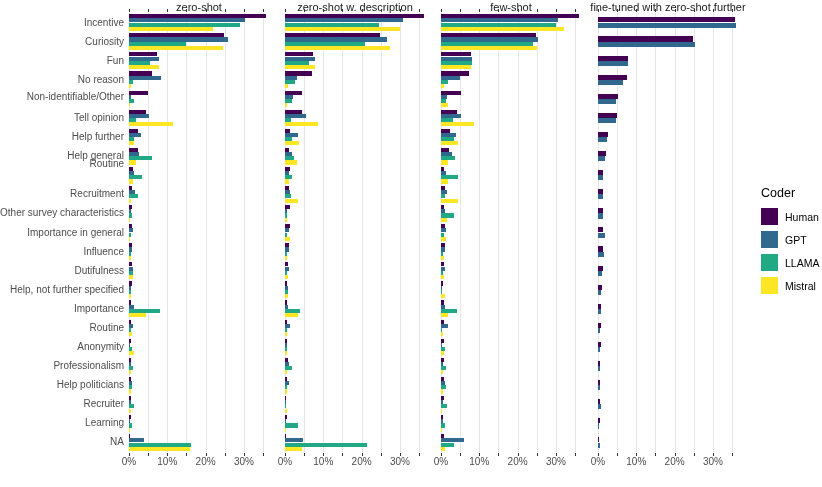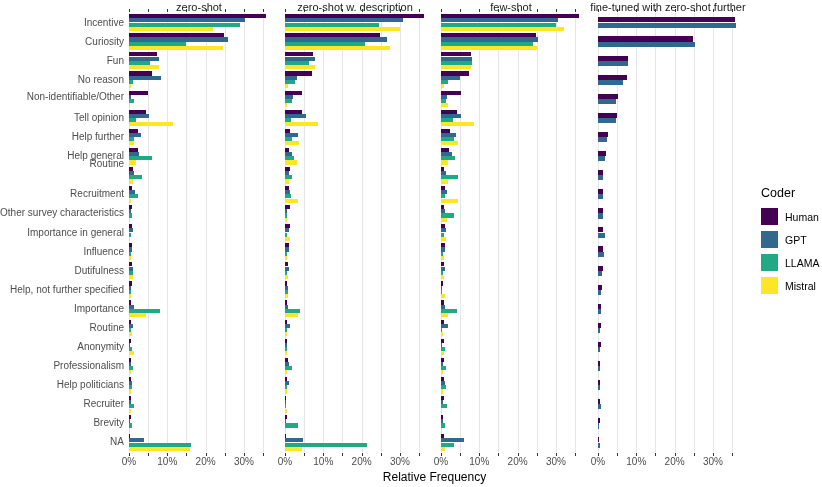--- a/index.html
+++ b/index.html
@@ -73,21 +73,21 @@
       <div class="ylab" style="top: 226.5px;">Importance in general</div>
       <div class="ylab" style="top: 245.587px;">Influence</div>
       <div class="ylab" style="top: 264.674px;">Dutifulness</div>
       <div class="ylab" style="top: 283.761px; text-align: right;">Help, not further specified</div>
       <div class="ylab" style="top: 302.848px;">Importance</div>
       <div class="ylab" style="top: 321.935px;">Routine</div>
       <div class="ylab" style="top: 341.022px;">Anonymity</div>
       <div class="ylab" style="top: 360.109px;">Professionalism</div>
       <div class="ylab" style="top: 379.196px;">Help politicians</div>
       <div class="ylab" style="top: 398.283px;">Recruiter</div>
-      <div class="ylab" style="top: 417.37px;">Brevity</div>
+      <div class="ylab" style="top: 417.37px;">Learning</div>
       <div class="ylab" style="top: 436.457px;">NA</div>
     </div>
   <div id="panels">
       <div class="panel" style="left: 129px; overflow: visible;">
         <div class="gridline" style="left: 0px;"></div>
         <div class="tick" style="left: 0px; top: -4px;"></div>
         <div class="tick" style="left: 0px; top: 440px;"></div>
         <div class="gridline" style="left: 19px;"></div>
         <div class="tick" style="left: 19px; top: -4px;"></div>
         <div class="tick" style="left: 19px; top: 440px;"></div>
@@ -520,21 +520,20 @@
         <div class="bar" style="left: 0px; top: 405.2px; height: 5.2px; width: 1.5px; background: rgb(68, 1, 84);"></div>
         <div class="bar" style="left: 0px; top: 410.4px; height: 5.2px; width: 1.1px; background: rgb(49, 104, 142);"></div>
         <div class="bar" style="left: 0px; top: 424.3px; height: 5.2px; width: 1.1px; background: rgb(68, 1, 84);"></div>
         <div class="bar" style="left: 0px; top: 429.5px; height: 5.2px; width: 1.9px; background: rgb(49, 104, 142);"></div>
         <div class="xtick-label" style="left: 0px;">0%</div>
         <div class="xtick-label" style="left: 38.3px;">10%</div>
         <div class="xtick-label" style="left: 76.6px;">20%</div>
         <div class="xtick-label" style="left: 114.9px;">30%</div>
       </div>
     </div>
-  <div class="axis-title">Relative Frequency</div>
   <div class="legend">
     <div class="legend-title">Coder</div>
     <div id="legend-items">
         <div class="legend-item">
           <div class="legend-swatch" style="background: rgb(68, 1, 84);"></div>
           <div class="legend-label">Human</div>
         </div>
         <div class="legend-item">
           <div class="legend-swatch" style="background: rgb(49, 104, 142);"></div>
           <div class="legend-label">GPT</div>

